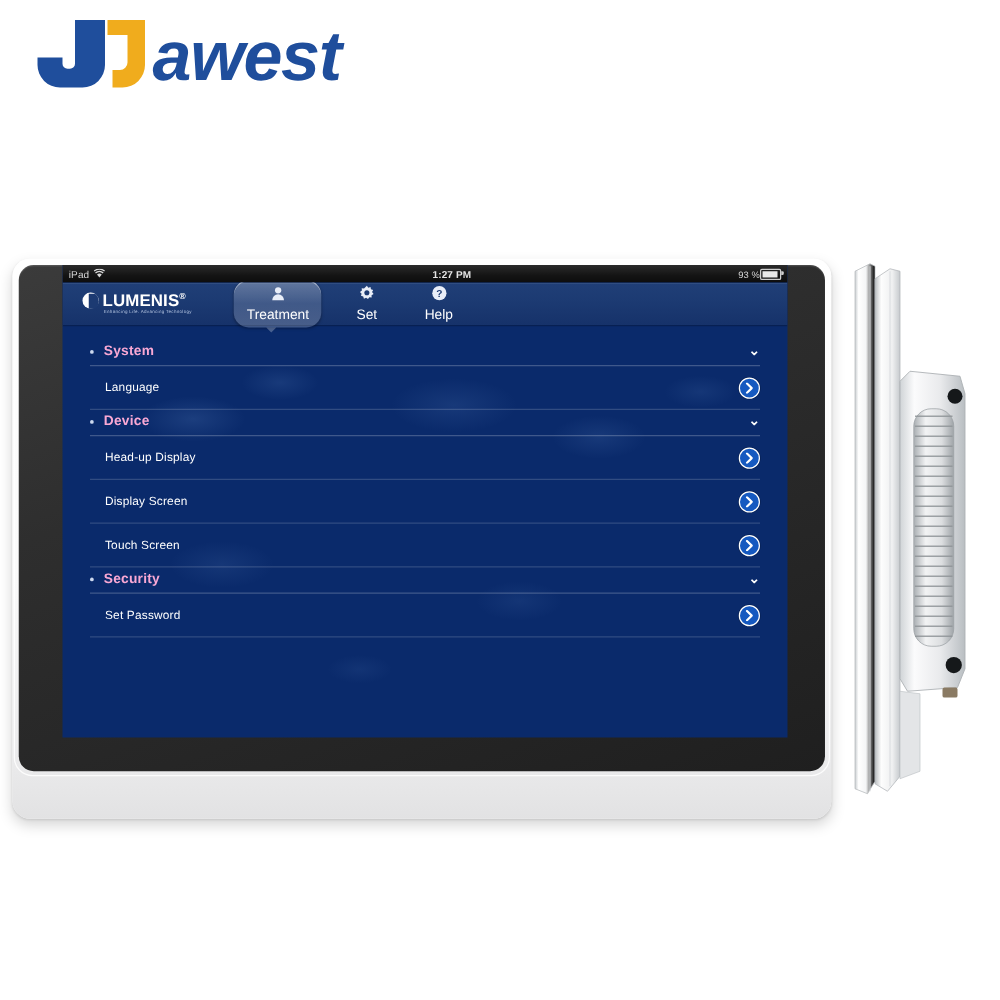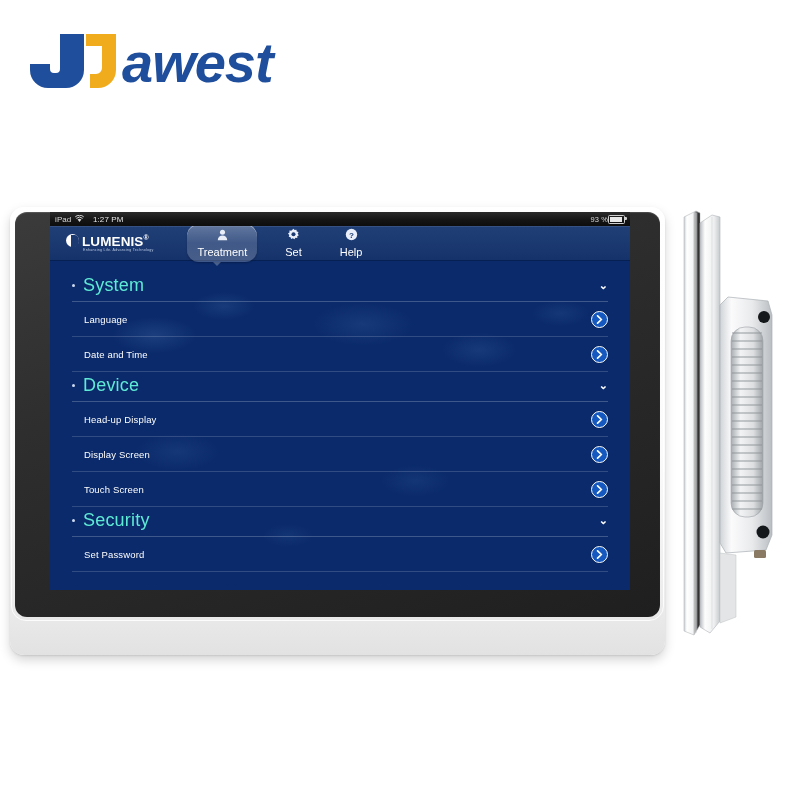--- a/index.html
+++ b/index.html
@@ -17,21 +17,21 @@
     position: relative;
     width: 800px;
     height: 800px;
     background: #ffffff;
   }
 
   
   #brand {
     position: absolute;
     left: 26px;
-    top: 30px;
+    top: 12px;
     width: 300px;
     height: 62px;
   }
   #brand svg { display: block; }
 
   
   #device-front {
     position: absolute;
     left: 10px;
     top: 207px;
@@ -89,22 +89,23 @@
     display: flex;
     align-items: center;
     color: #d8d8d8;
     font-size: 8px;
     letter-spacing: 0.1px;
     padding: 0 5px;
   }
   .sb-left { display: flex; align-items: center; gap: 4px; }
   .sb-center {
     position: absolute; left: 0; right: 0;
+    text-align: center;
     font-size: 8px;
-    font-weight: normal;
+    font-weight: bold;
     color: #e6e6e6;
     pointer-events: none;
     margin-left: 43px;
   }
   .sb-right {
     margin-left: auto;
     display: flex; align-items: center; gap: 0;
     font-size: 7.5px;
     z-index: 2;
   }
@@ -252,23 +253,23 @@
     cursor: pointer;
   }
   .dot {
     width: 3px; height: 3px;
     border-radius: 50%;
     background: #cdd9ef;
     margin-right: 8px;
     flex: none;
   }
   .group-title {
-    color: #5eead4;
-    font-size: 18px;
-    font-weight: normal;
+    color: #f9a8d4;
+    font-size: 11px;
+    font-weight: bold;
     letter-spacing: 0.2px;
   }
   .chev-down {
     margin-left: auto;
     color: #ffffff;
     font-size: 11px;
     line-height: 1;
     font-weight: bold;
   }
 
@@ -389,28 +390,20 @@
 
           <div class="list">
 
             <div class="group-head">
               <span class="dot"></span>
               <span class="group-title">System</span>
               <span class="chev-down">⌄</span>
             </div>
             <div class="row">
               <span class="row-label">Language</span>
-              <span class="go">
-                <svg width="7" height="9" viewBox="0 0 7 9">
-                    <path d="M1.6 0.8 L5.4 4.5 L1.6 8.2" stroke="#ffffff" stroke-width="1.7" fill="none" stroke-linecap="round" stroke-linejoin="round"></path>
-                  </svg>
-              </span>
-            </div>
-            <div class="row">
-              <span class="row-label">Date and Time</span>
               <span class="go">
                 <svg width="7" height="9" viewBox="0 0 7 9">
                     <path d="M1.6 0.8 L5.4 4.5 L1.6 8.2" stroke="#ffffff" stroke-width="1.7" fill="none" stroke-linecap="round" stroke-linejoin="round"></path>
                   </svg>
               </span>
             </div>
 
             <div class="group-head">
               <span class="dot"></span>
               <span class="group-title">Device</span>

